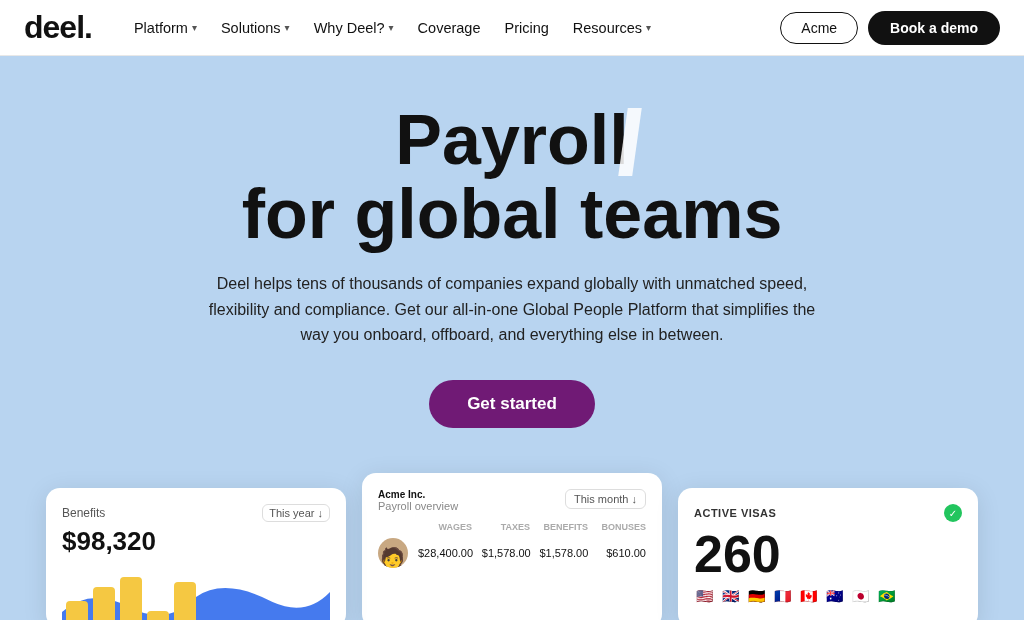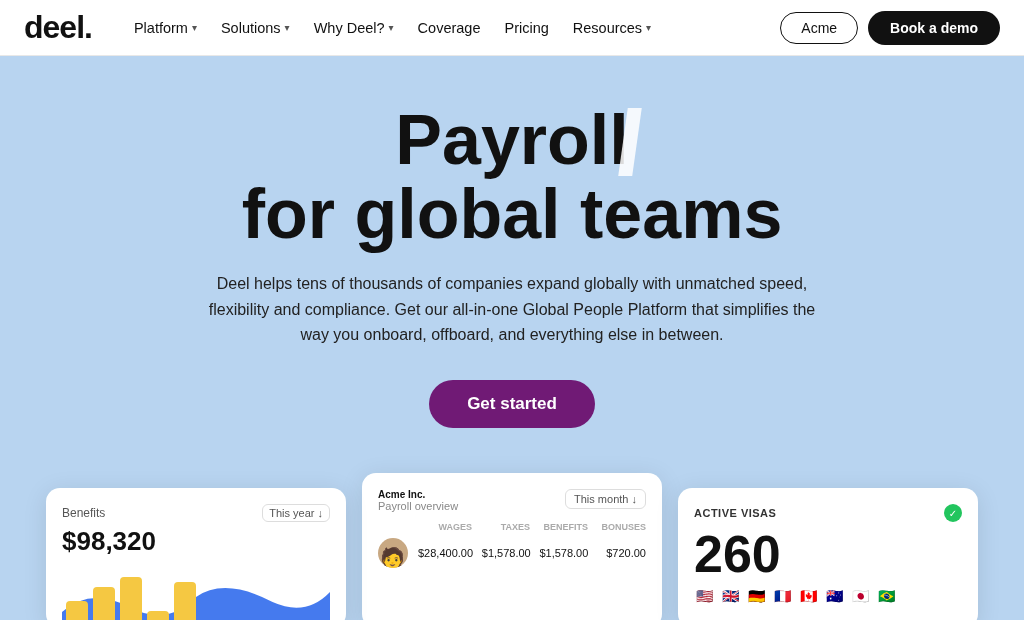--- a/index.html
+++ b/index.html
@@ -203,21 +203,21 @@
         <div class="col-hdr">BENEFITS</div>
         <div class="col-hdr">BONUSES</div>
       </div>
       <div class="payroll-row">
         <div class="payroll-avatar">
           <span class="avatar-icon">🧑</span>
         </div>
         <div class="payroll-val">$28,400.00</div>
         <div class="payroll-val">$1,578.00</div>
         <div class="payroll-val">$1,578.00</div>
-        <div class="payroll-val">$720.00</div>
+        <div class="payroll-val">$610.00</div>
       </div>
     </div>
 
     <div class="card card-visas">
       <div class="visas-header">
         <span class="visas-label">ACTIVE VISAS</span>
         <div class="green-check">✓</div>
       </div>
       <div class="visas-number">260</div>
       <div class="flags-row">

